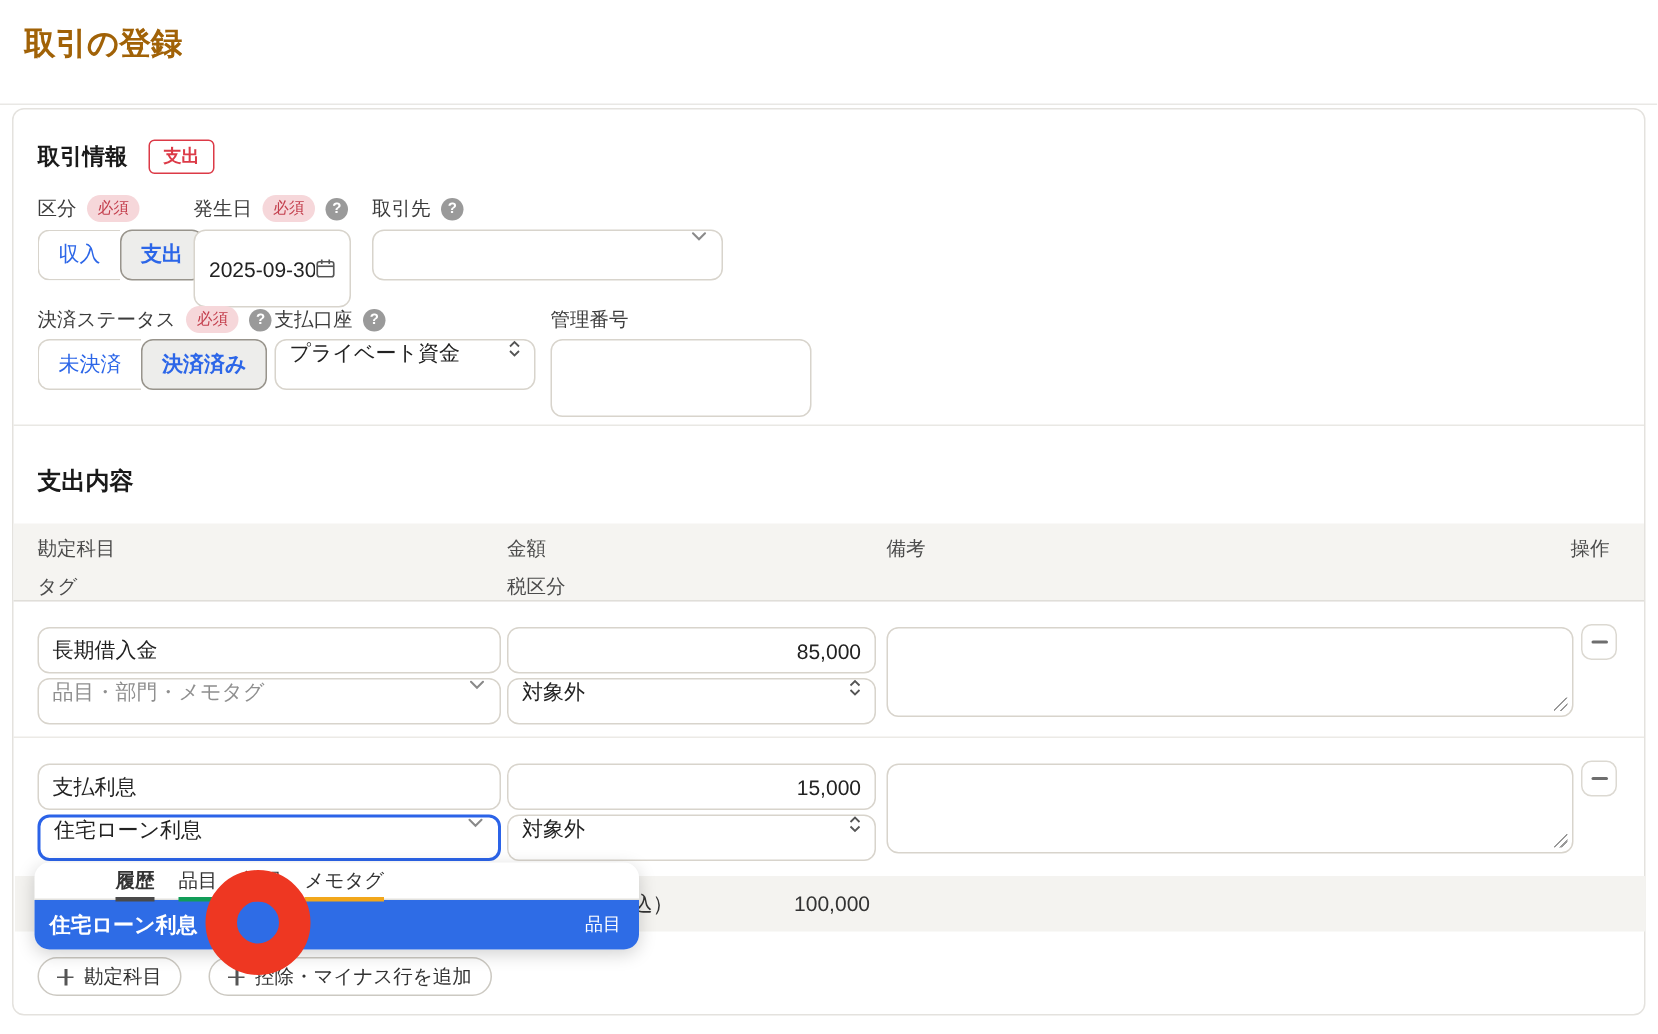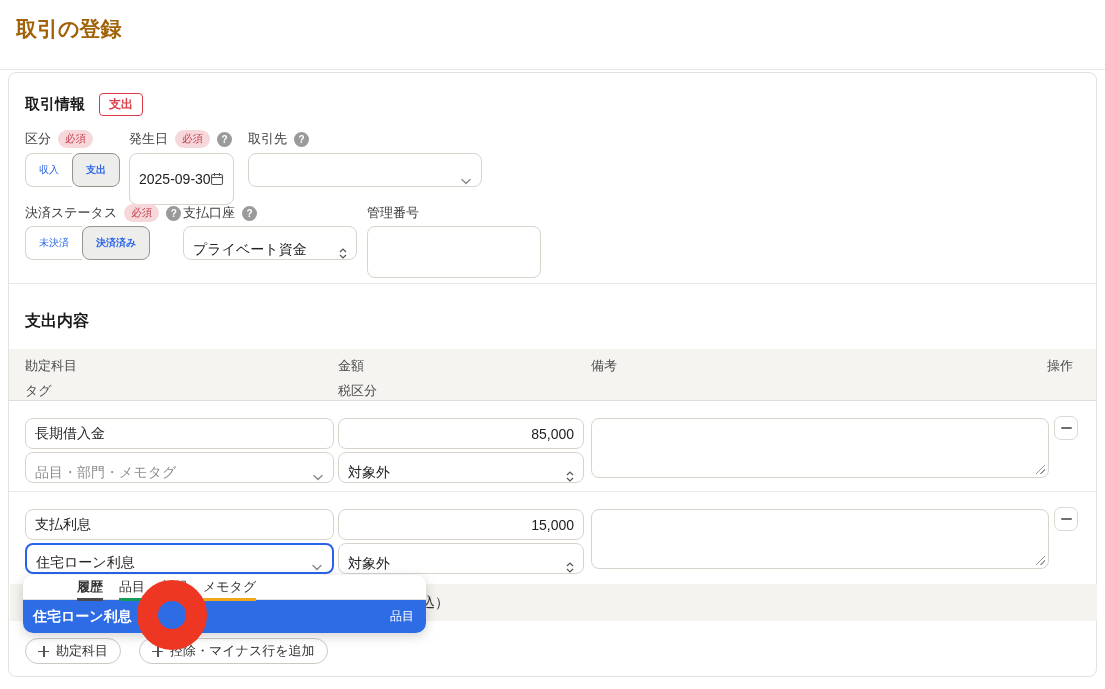--- a/index.html
+++ b/index.html
@@ -15,27 +15,27 @@
   .card { position:absolute; left:8px; top:72px; width:1089px; height:605px; background:#fff; border:1px solid #e4e2de; border-radius:8px; }
 
   .section-heading { position:absolute; font-size:15px; font-weight:bold; color:#1a1a1a; }
   .badge-outline { display:inline-block; margin-left:14px; padding:2px 9px; border:1px solid #dc3a47; border-radius:4px; color:#dc3a47; font-size:12px; font-weight:bold; vertical-align:1px; }
 
   .label-row { position:absolute; display:flex; align-items:center; gap:7px; font-size:13px; color:#3c3c3c; }
   .req-pill { display:inline-block; padding:2px 7px; background:#f6d7da; color:#c4404e; font-size:10.5px; border-radius:9px; }
   .q-icon { width:15px; height:15px; border-radius:50%; background:#9a9a9a; color:#fff; font-size:10px; font-weight:bold; display:inline-flex; align-items:center; justify-content:center; }
 
   .toggle-group { position:absolute; display:flex; height:34px; }
-  .toggle-btn { display:flex; align-items:center; justify-content:center; height:34px; padding:0 13px; font-size:10px; color:#2c66e8; background:#fff; border:1px solid #d8d4cc; cursor:pointer; }
+  .toggle-btn { display:flex; align-items:center; justify-content:center; height:34px; padding:0 13px; font-size:14px; color:#2c66e8; background:#fff; border:1px solid #d8d4cc; cursor:pointer; }
   .toggle-btn.first { border-radius:8px 0 0 8px; border-right:none; }
   .toggle-btn.selected { background:#ededeb; border:1px solid #98948c; border-radius:8px; font-weight:bold; }
 
   .input-box { position:absolute; height:52px; background:#fff; border:1px solid #d8d4cc; border-radius:8px; display:flex; align-items:center; padding:0 9px; font-size:14px; color:#222; }
   .input-box input { border:none; outline:none; flex:1; font-size:14px; font-family:inherit; color:#222; background:transparent; width:100%; min-width:0; }
-  .select-box { position:absolute; height:34px; background:#fff; border:1px solid #d8d4cc; border-radius:8px; display:flex; align-items:flex-end; padding:0 9px; font-size:14px; color:#222; cursor:pointer; }
+  .select-box { position:absolute; height:34px; background:#fff; border:1px solid #d8d4cc; border-radius:8px; display:flex; align-items:flex-start; padding:0 9px; font-size:14px; color:#222; cursor:pointer; }
   .select-box .grow { flex:1; }
   .select-box.focused { border:2px solid #2b63e8; }
   .placeholder { color:#8f8f8f; }
 
   
   .table-head { position:absolute; left:0; top:276px; width:1087px; height:52px; background:#f5f4f1; border-bottom:1px solid #e0ded9; }
   .th { position:absolute; font-size:13px; color:#4b4b4b; }
 
   .row-divider { position:absolute; left:0; width:1087px; border-top:1px solid #eceae6; }
 
@@ -258,20 +258,21 @@
     <div class="note-area" style="left:582px; top:436px;">
       <textarea style=""></textarea>
       <span class="resize-handle"></span>
     </div>
     <div class="minus-btn" style="left:1045px; top:434px;">
         <span class="minus-bar"></span>
       </div>
 
     <div class="total-bar">
       <span class="total-label">合計（税込）</span>
+      <span class="total-amount">100,000</span>
     </div>
 
     <div class="add-btn" style="left:16px;">
       <span class="plus-icon"></span>
       <span>勘定科目</span>
     </div>
     <div class="add-btn" style="left:130px;">
       <span class="plus-icon"></span>
       <span>控除・マイナス行を追加</span>
     </div>

